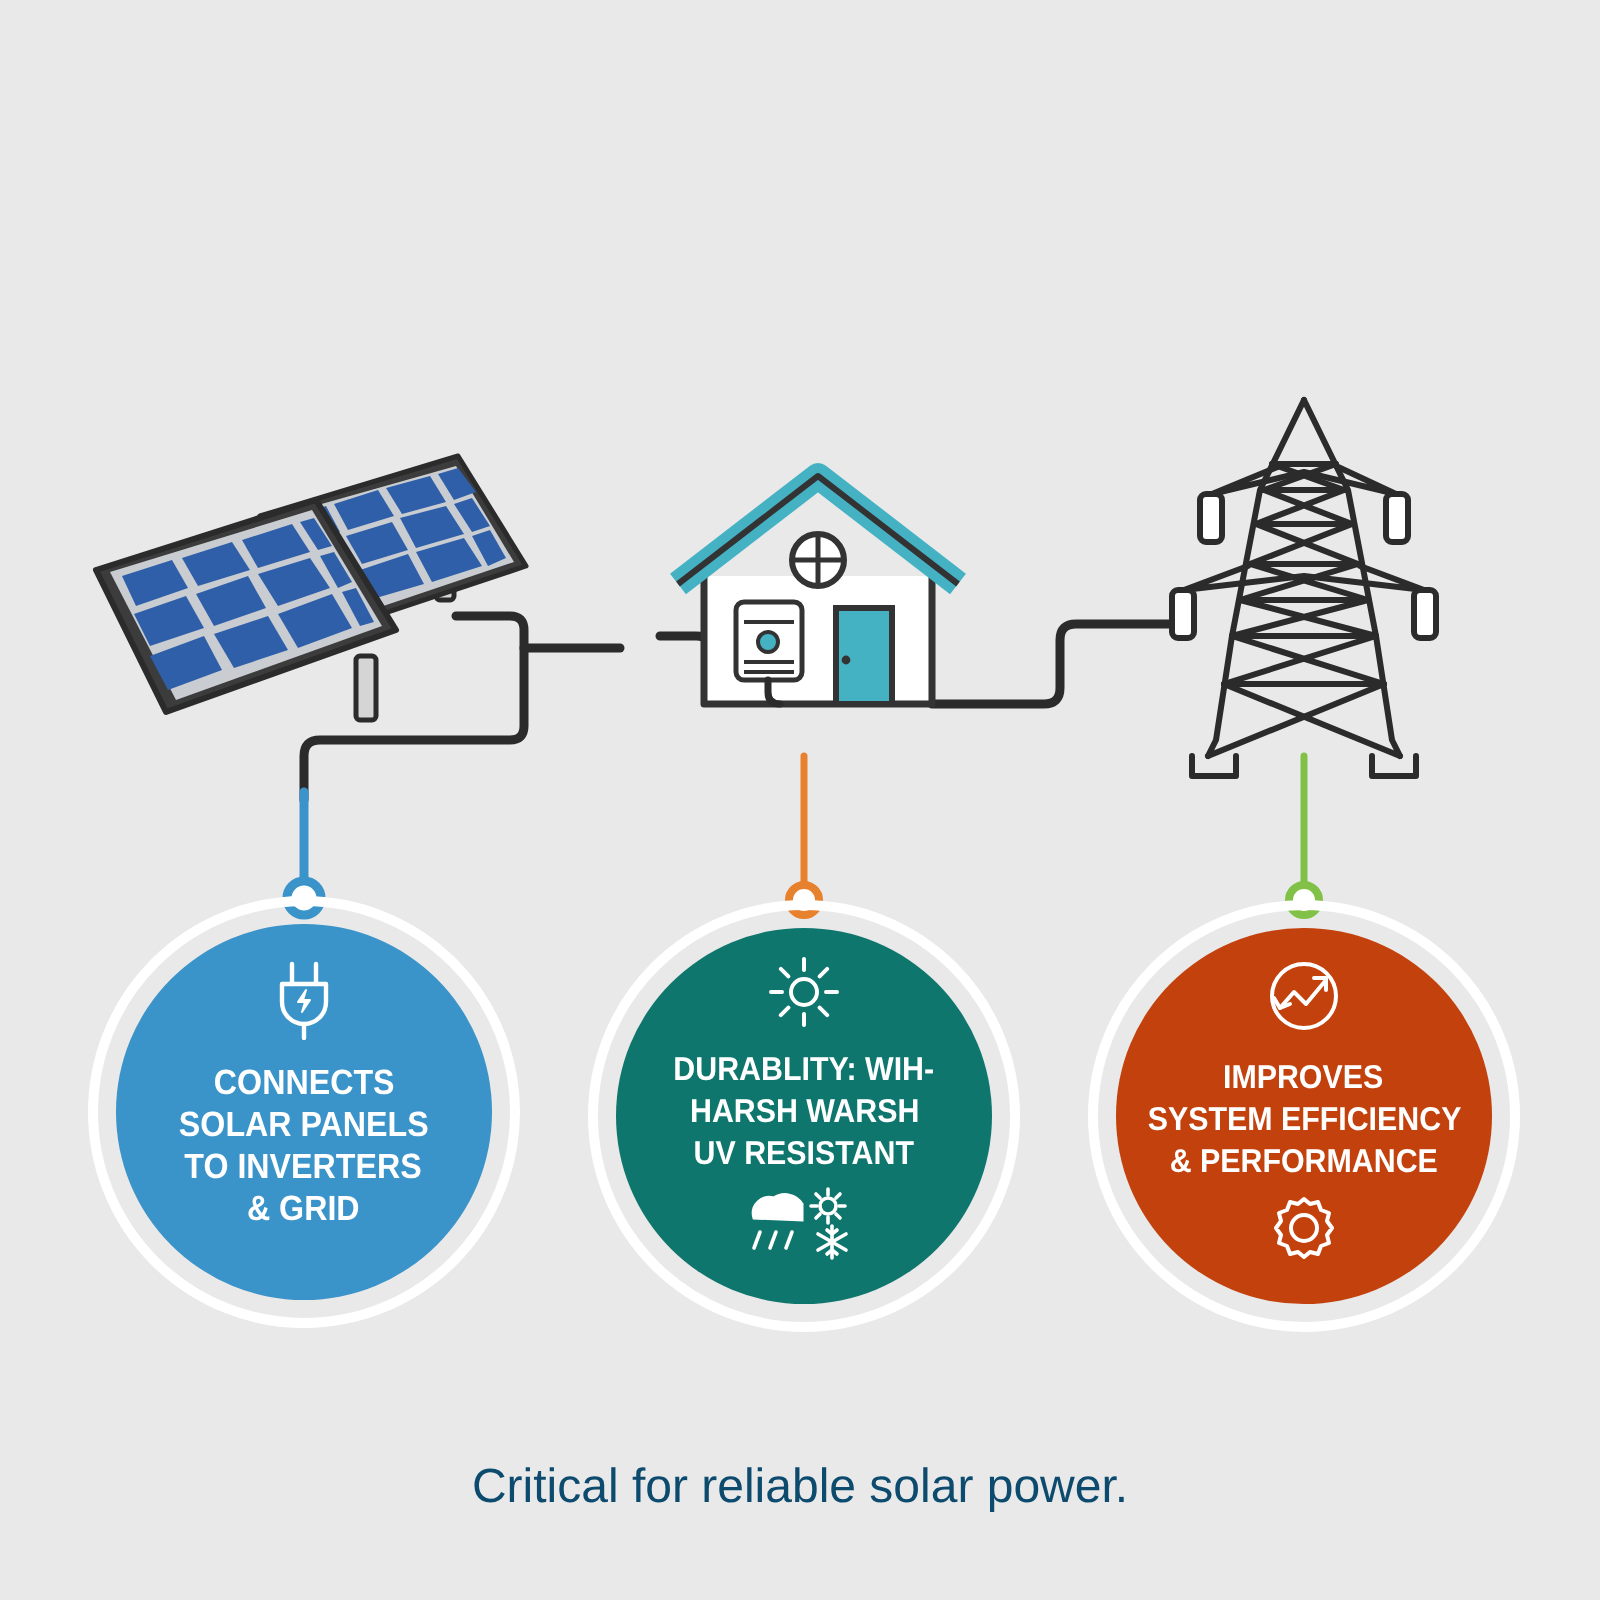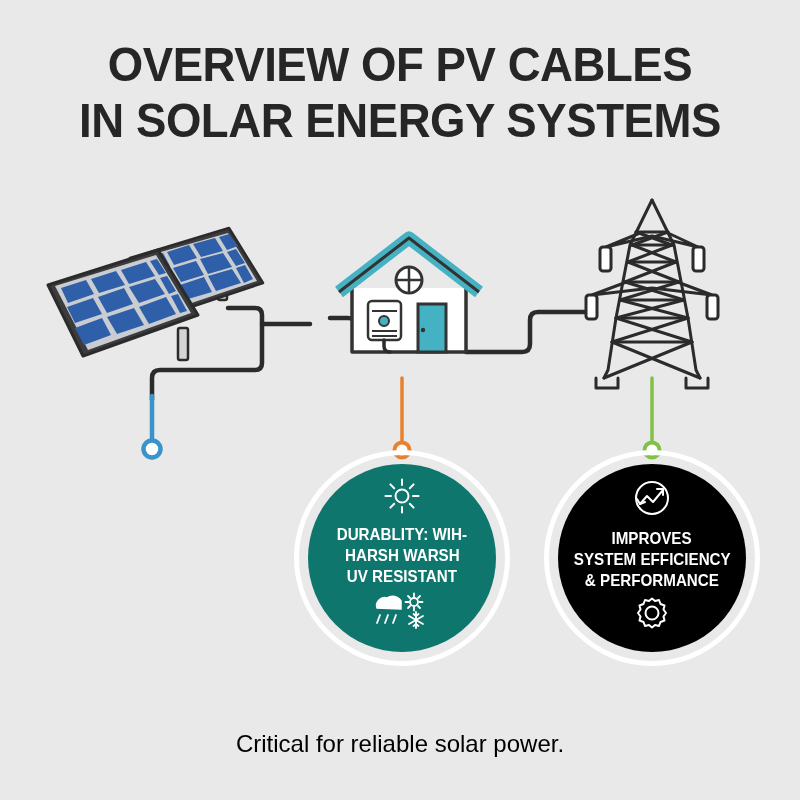--- a/index.html
+++ b/index.html
@@ -96,32 +96,28 @@
 
   
   .footer {
     position: absolute;
     left: 0;
     top: 730px;
     width: 800px;
     text-align: center;
     font-family: "Liberation Sans", sans-serif;
     font-size: 24px;
-    color: #000000;
+    color: #0c4a6e;
   }
 </style>
 </head>
 <body>
 
 <div id="infographic">
 
-  <div class="title-block">
-    <div class="title-line">OVERVIEW OF PV CABLES</div>
-    <div class="title-line">IN SOLAR ENERGY SYSTEMS</div>
-  </div>
 
   <svg class="scene" width="800" height="470" viewBox="0 0 800 470">
 
     <g fill="none" stroke="#2b2b2b" stroke-width="4.5" stroke-linecap="round" stroke-linejoin="round">
 
       <path d="M 228,308 L 255,308 Q 262,308 262,315 L 262,363 Q 262,370 255,370 L 160,370 Q 152,370 152,378 L 152,400"></path>
 
       <path d="M 262,324 L 310,324"></path>
 
       <path d="M 330,318 L 348,318 Q 356,318 356,326 L 356,336 Q 356,344 364,344 L 378,344"></path>
@@ -237,20 +233,38 @@
       <rect x="600" y="247" width="11" height="24" rx="3" fill="#ffffff"></rect>
       <rect x="693" y="247" width="11" height="24" rx="3" fill="#ffffff"></rect>
       <rect x="586" y="295" width="11" height="24" rx="3" fill="#ffffff"></rect>
       <rect x="707" y="295" width="11" height="24" rx="3" fill="#ffffff"></rect>
 
       <path d="M 596,378 L 596,388 L 618,388 L 618,378"></path>
       <path d="M 686,378 L 686,388 L 708,388 L 708,378"></path>
     </g>
   </svg>
 
+  <div class="circle-node" style="left:44px; top:448px;">
+    <div class="ring"></div>
+    <div class="disc" style="background:#3a93c9;">
+      <span class="icon-top">
+        <svg width="34" height="40" viewBox="0 0 34 40" fill="none" stroke="#ffffff" stroke-width="2.2" stroke-linecap="round" stroke-linejoin="round">
+          <line x1="11" y1="2" x2="11" y2="12"></line>
+          <line x1="23" y1="2" x2="23" y2="12"></line>
+          <path d="M 6,12 L 28,12 L 28,21 A 11,11 0 0 1 6,21 Z"></path>
+          <line x1="17" y1="32" x2="17" y2="39"></line>
+          <path d="M 18,15 L 14,21 L 17.5,21 L 16,26 L 20,20 L 16.5,20 Z" fill="#ffffff" stroke-width="1"></path>
+        </svg>
+      </span>
+      <span class="ctext">CONNECTS</span>
+      <span class="ctext">SOLAR PANELS</span>
+      <span class="ctext">TO INVERTERS</span>
+      <span class="ctext">&amp; GRID</span>
+    </div>
+  </div>
 
   <div class="circle-node" style="left:294px; top:450px;">
     <div class="ring"></div>
     <div class="disc" style="background:#0f766e; padding-top:14px;">
       <span class="icon-top">
         <svg width="36" height="36" viewBox="0 0 36 36" fill="none" stroke="#ffffff" stroke-width="2" stroke-linecap="round">
           <circle cx="18" cy="18" r="6.5"></circle>
           <line x1="18" y1="1.5" x2="18" y2="7"></line>
           <line x1="18" y1="29" x2="18" y2="34.5"></line>
           <line x1="1.5" y1="18" x2="7" y2="18"></line>
@@ -293,21 +307,21 @@
             <line x1="-2.5" y1="6" x2="0" y2="4"></line>
             <line x1="2.5" y1="6" x2="0" y2="4"></line>
           </g>
         </svg>
       </span>
     </div>
   </div>
 
   <div class="circle-node" style="left:544px; top:450px;">
     <div class="ring"></div>
-    <div class="disc" style="background:#000000; padding-top:14px;">
+    <div class="disc" style="background:#c2410c; padding-top:14px;">
       <span class="icon-top">
         <svg width="40" height="40" viewBox="0 0 40 40" fill="none" stroke="#ffffff" stroke-width="2" stroke-linecap="round" stroke-linejoin="round">
           <circle cx="20" cy="20" r="16"></circle>
           <polyline points="8,26 15,18 21,24 31,12"></polyline>
           <polyline points="5,21 8,26 13,24"></polyline>
           <polyline points="25,11 31,11 31,17"></polyline>
         </svg>
       </span>
       <span class="ctext small">IMPROVES</span>
       <span class="ctext small">SYSTEM EFFICIENCY</span>

